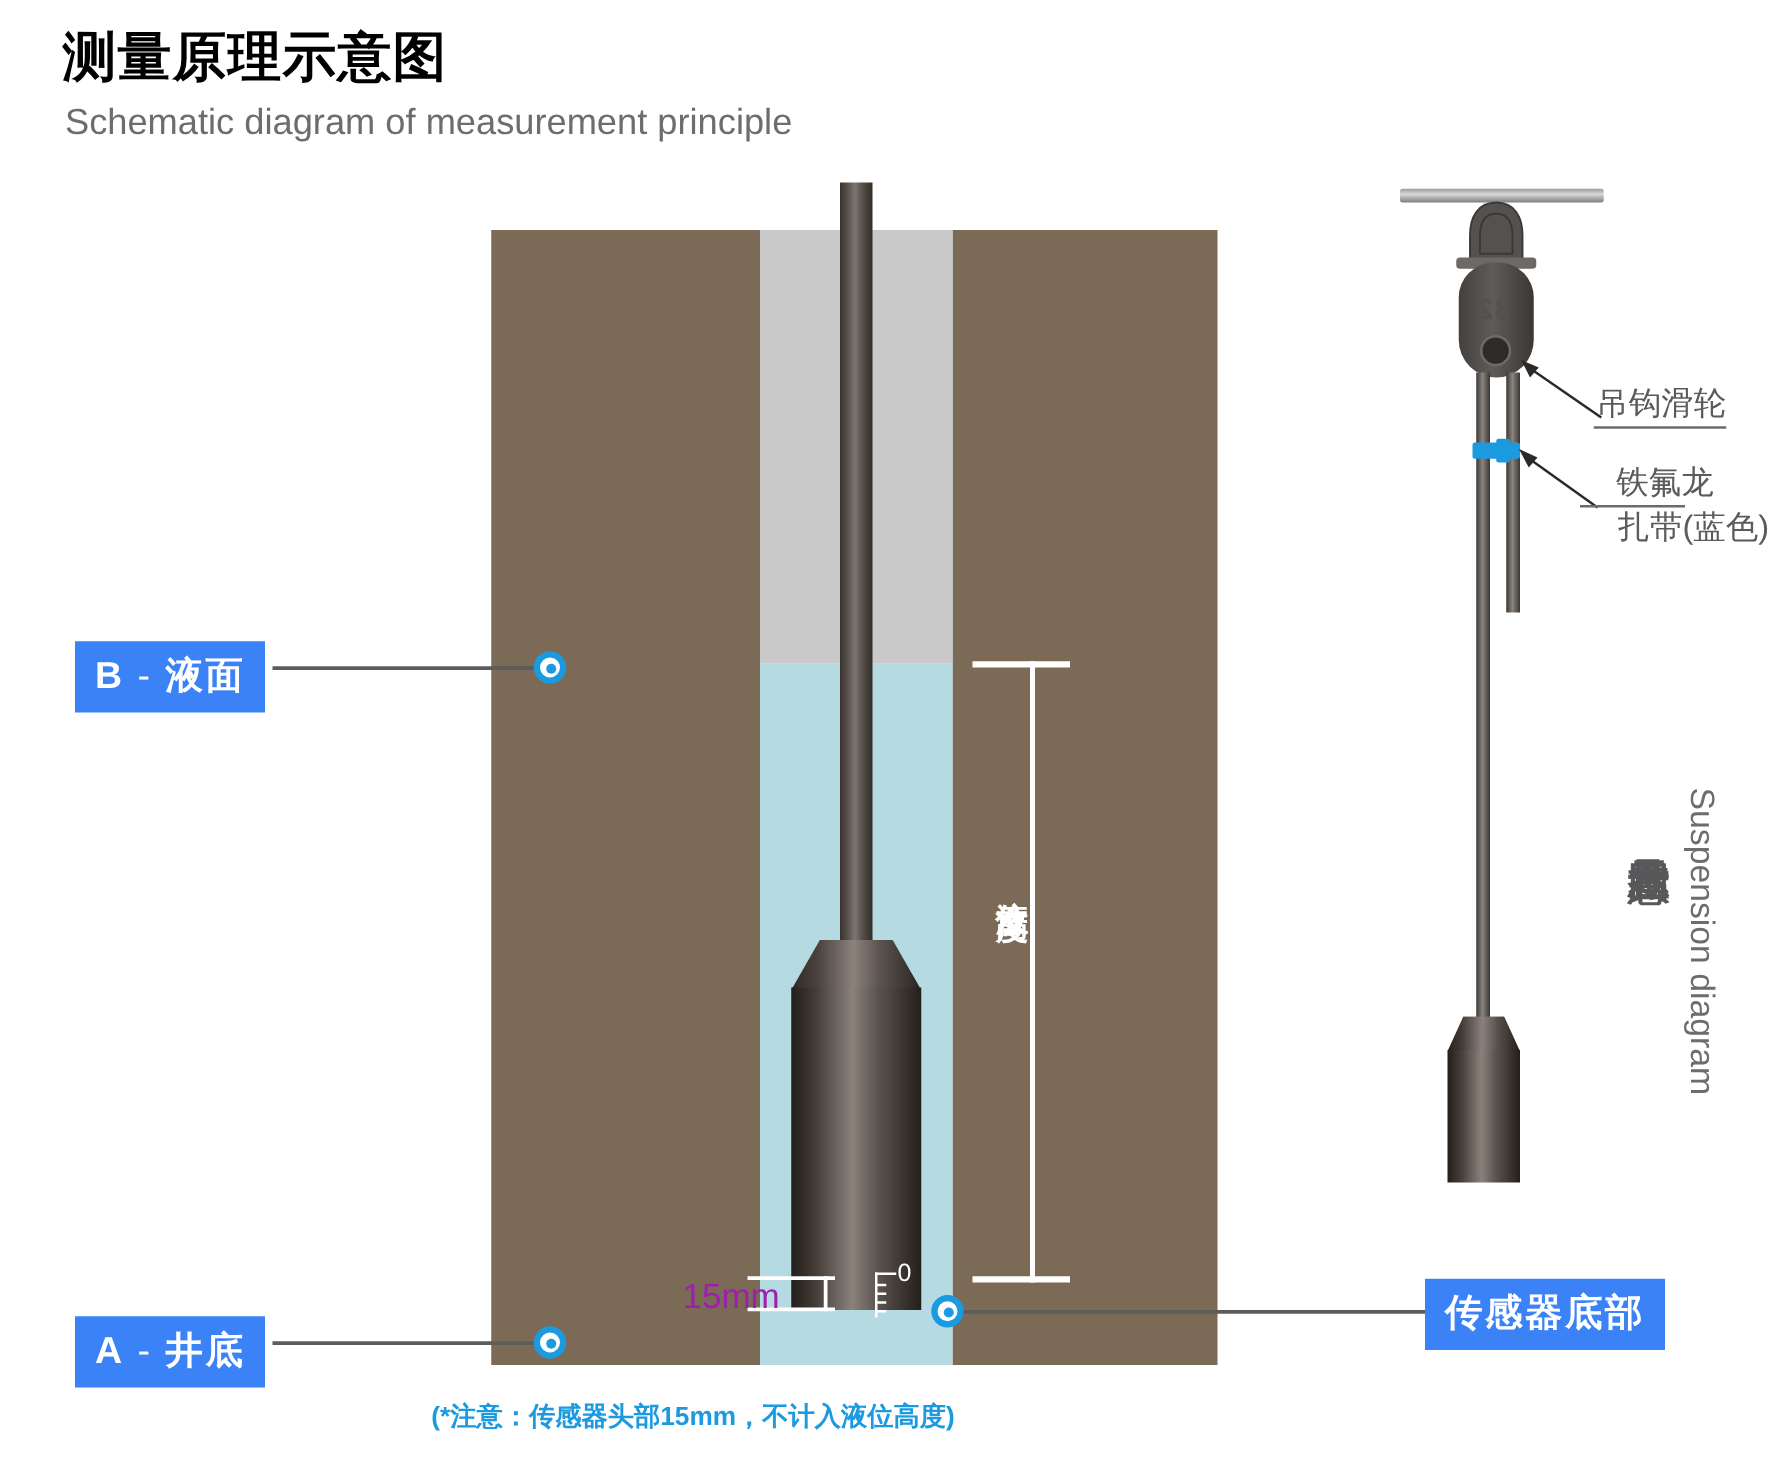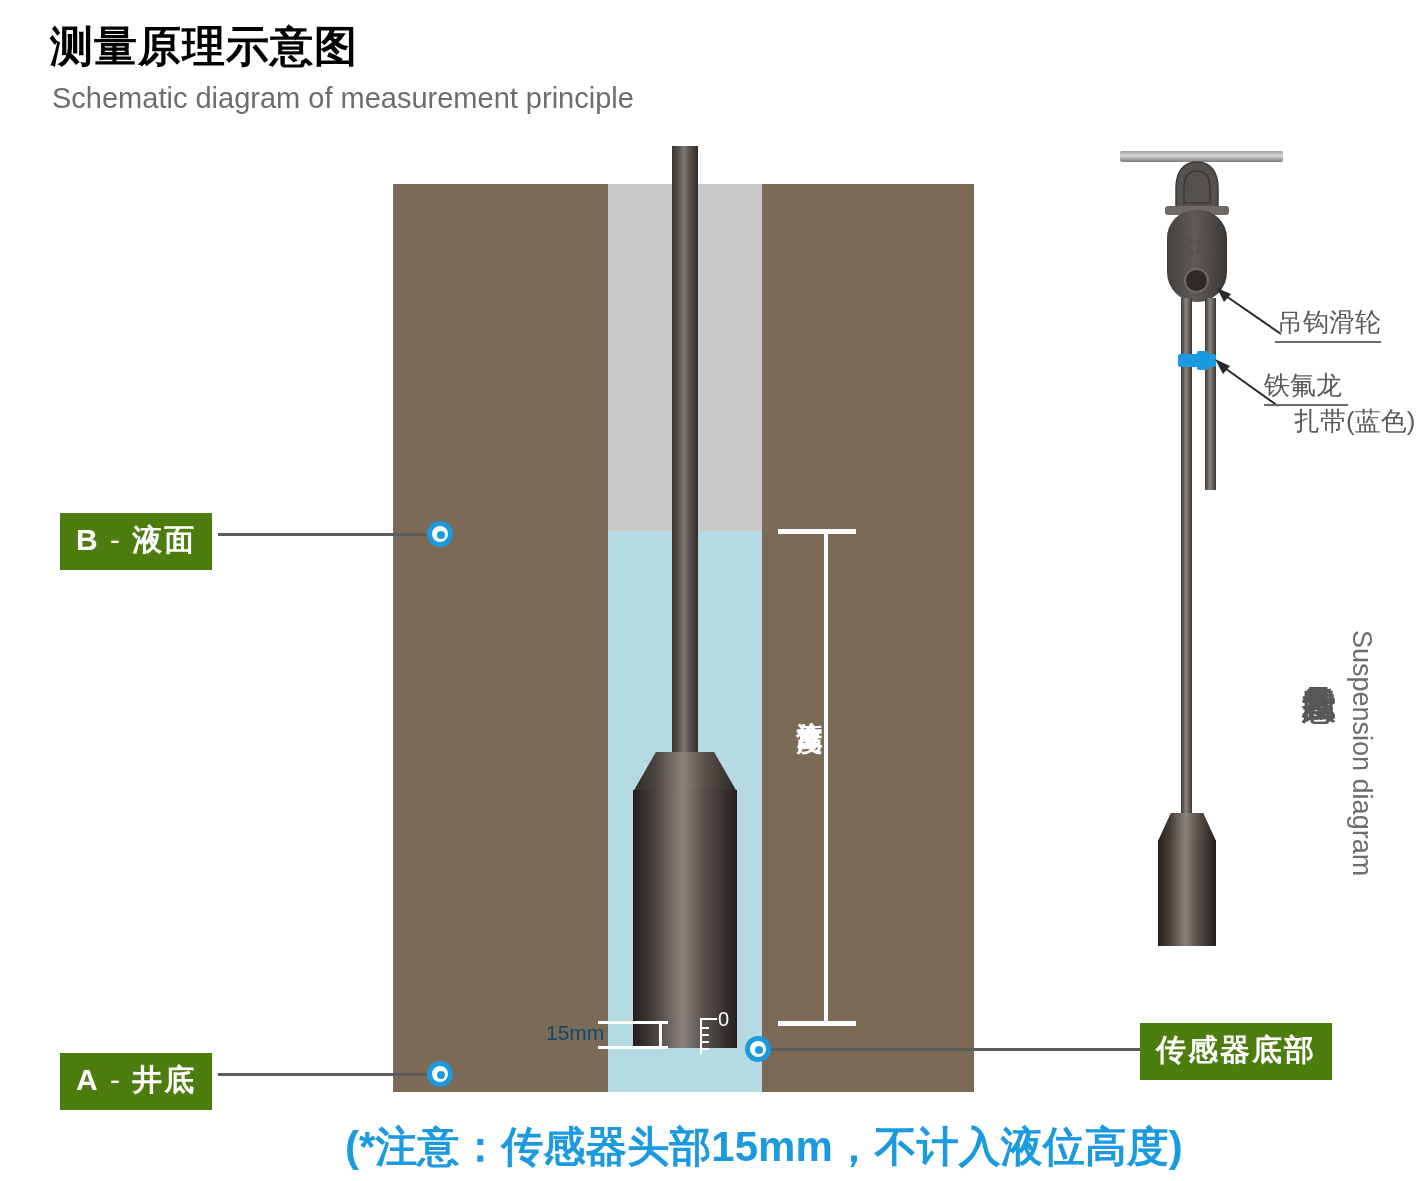--- a/index.html
+++ b/index.html
@@ -26,36 +26,36 @@
      background:linear-gradient(to right,#2e2824 0%,#4a423d 20%,#8b827c 48%,#5b534e 68%,#2a2521 100%);
      clip-path:polygon(22% 0%,78% 0%,100% 100%,0% 100%);}
   #sensor-body{left:633px;top:790px;width:104px;height:258px;
      background:linear-gradient(to right,#241f1c 0%,#423b36 18%,#8a817b 47%,#5a524d 67%,#241f1c 100%);}
 
   
   .wline{background:#ffffff;}
   #dim15-top{left:598px;top:1021px;width:70px;height:3px;}
   #dim15-bot{left:598px;top:1046px;width:70px;height:3px;}
   #dim15-vert{left:659px;top:1021px;width:3px;height:28px;background:#ffffff;}
-  #dim15-label{left:546px;top:1021px;font-size:21px;color:#0c4a6e;white-space:nowrap;}
+  #dim15-label{left:546px;top:1021px;font-size:28px;color:#a21caf;white-space:nowrap;}
 
   
   #ruler-vert{left:700px;top:1018px;width:2px;height:36px;background:#ffffff;}
   .ruler-tick{position:absolute;background:#ffffff;height:2px;left:700px;}
   #ruler-zero{left:718px;top:1008px;font-size:20px;color:#ffffff;}
 
   
   #lh-top-tick{left:778px;top:529px;width:78px;height:5px;background:#ffffff;}
   #lh-bot-tick{left:778px;top:1021px;width:78px;height:5px;background:#ffffff;}
   #lh-vert{left:824px;top:529px;width:4px;height:497px;background:#ffffff;}
   #lh-label{left:793px;top:700px;font-size:26px;color:#ffffff;font-weight:bold;
             writing-mode:vertical-rl;text-orientation:upright;letter-spacing:2px;}
 
   
-  .badge{background:#4d7c0f;color:#ffffff;font-size:30px;font-weight:bold;
+  .badge{background:#3b82f6;color:#ffffff;font-size:30px;font-weight:bold;
          padding:7px 16px 9px 16px;white-space:nowrap;letter-spacing:2px;}
   .badge .sep{font-weight:normal;}
   #badge-b{left:60px;top:513px;}
   #badge-a{left:60px;top:1053px;}
   #badge-sensor-bottom{left:1140px;top:1023px;}
 
   
   .leader{background:#5c5c5c;height:3px;}
   #leader-b{left:218px;top:533px;width:222px;}
   #leader-a{left:218px;top:1073px;width:222px;}
@@ -94,31 +94,31 @@
   #sus-shoulder{left:1158px;top:813px;width:58px;height:28px;
      background:linear-gradient(to right,#241f1c 0%,#433c37 20%,#8a817b 48%,#564e49 70%,#241f1c 100%);
      clip-path:polygon(22% 0%,78% 0%,100% 100%,0% 100%);}
   #sus-body{left:1158px;top:840px;width:58px;height:106px;
      background:linear-gradient(to right,#241f1c 0%,#433c37 18%,#8a817b 47%,#5a524d 67%,#241f1c 100%);}
 
   
   .anno{font-size:26px;color:#5b5b5d;white-space:nowrap;text-align:right;}
   #anno-pulley{left:1277px;top:305px;}
   #anno-pulley-ul{left:1275px;top:341px;width:106px;height:2px;background:#6b6b6d;}
-  #anno-tie-1{left:1264px;top:368px;}
+  #anno-tie-1{left:1293px;top:368px;}
   #anno-tie-2{left:1266px;top:404px;margin-left:28px;}
   #anno-tie-ul{left:1264px;top:404px;width:84px;height:2px;background:#6b6b6d;}
 
   #vtitle-cn{left:1296px;top:660px;font-size:33px;font-weight:bold;color:#58585a;
      writing-mode:vertical-rl;text-orientation:upright;letter-spacing:1px;}
   #vtitle-en{left:1346px;top:630px;font-size:27px;color:#6d6d6f;
      writing-mode:vertical-rl;}
 
   
-  #note{left:345px;top:1119px;font-size:42px;font-weight:bold;color:#1b9ae0;
+  #note{left:345px;top:1119px;font-size:21px;font-weight:bold;color:#1b9ae0;
         white-space:nowrap;}
 </style>
 </head>
 <body>
 
 <div class="abs" id="title-cn">测量原理示意图</div>
 <div class="abs" id="title-en">Schematic diagram of measurement principle</div>
 
 <div class="abs" id="ground-left"></div>
 <div class="abs" id="ground-right"></div>

